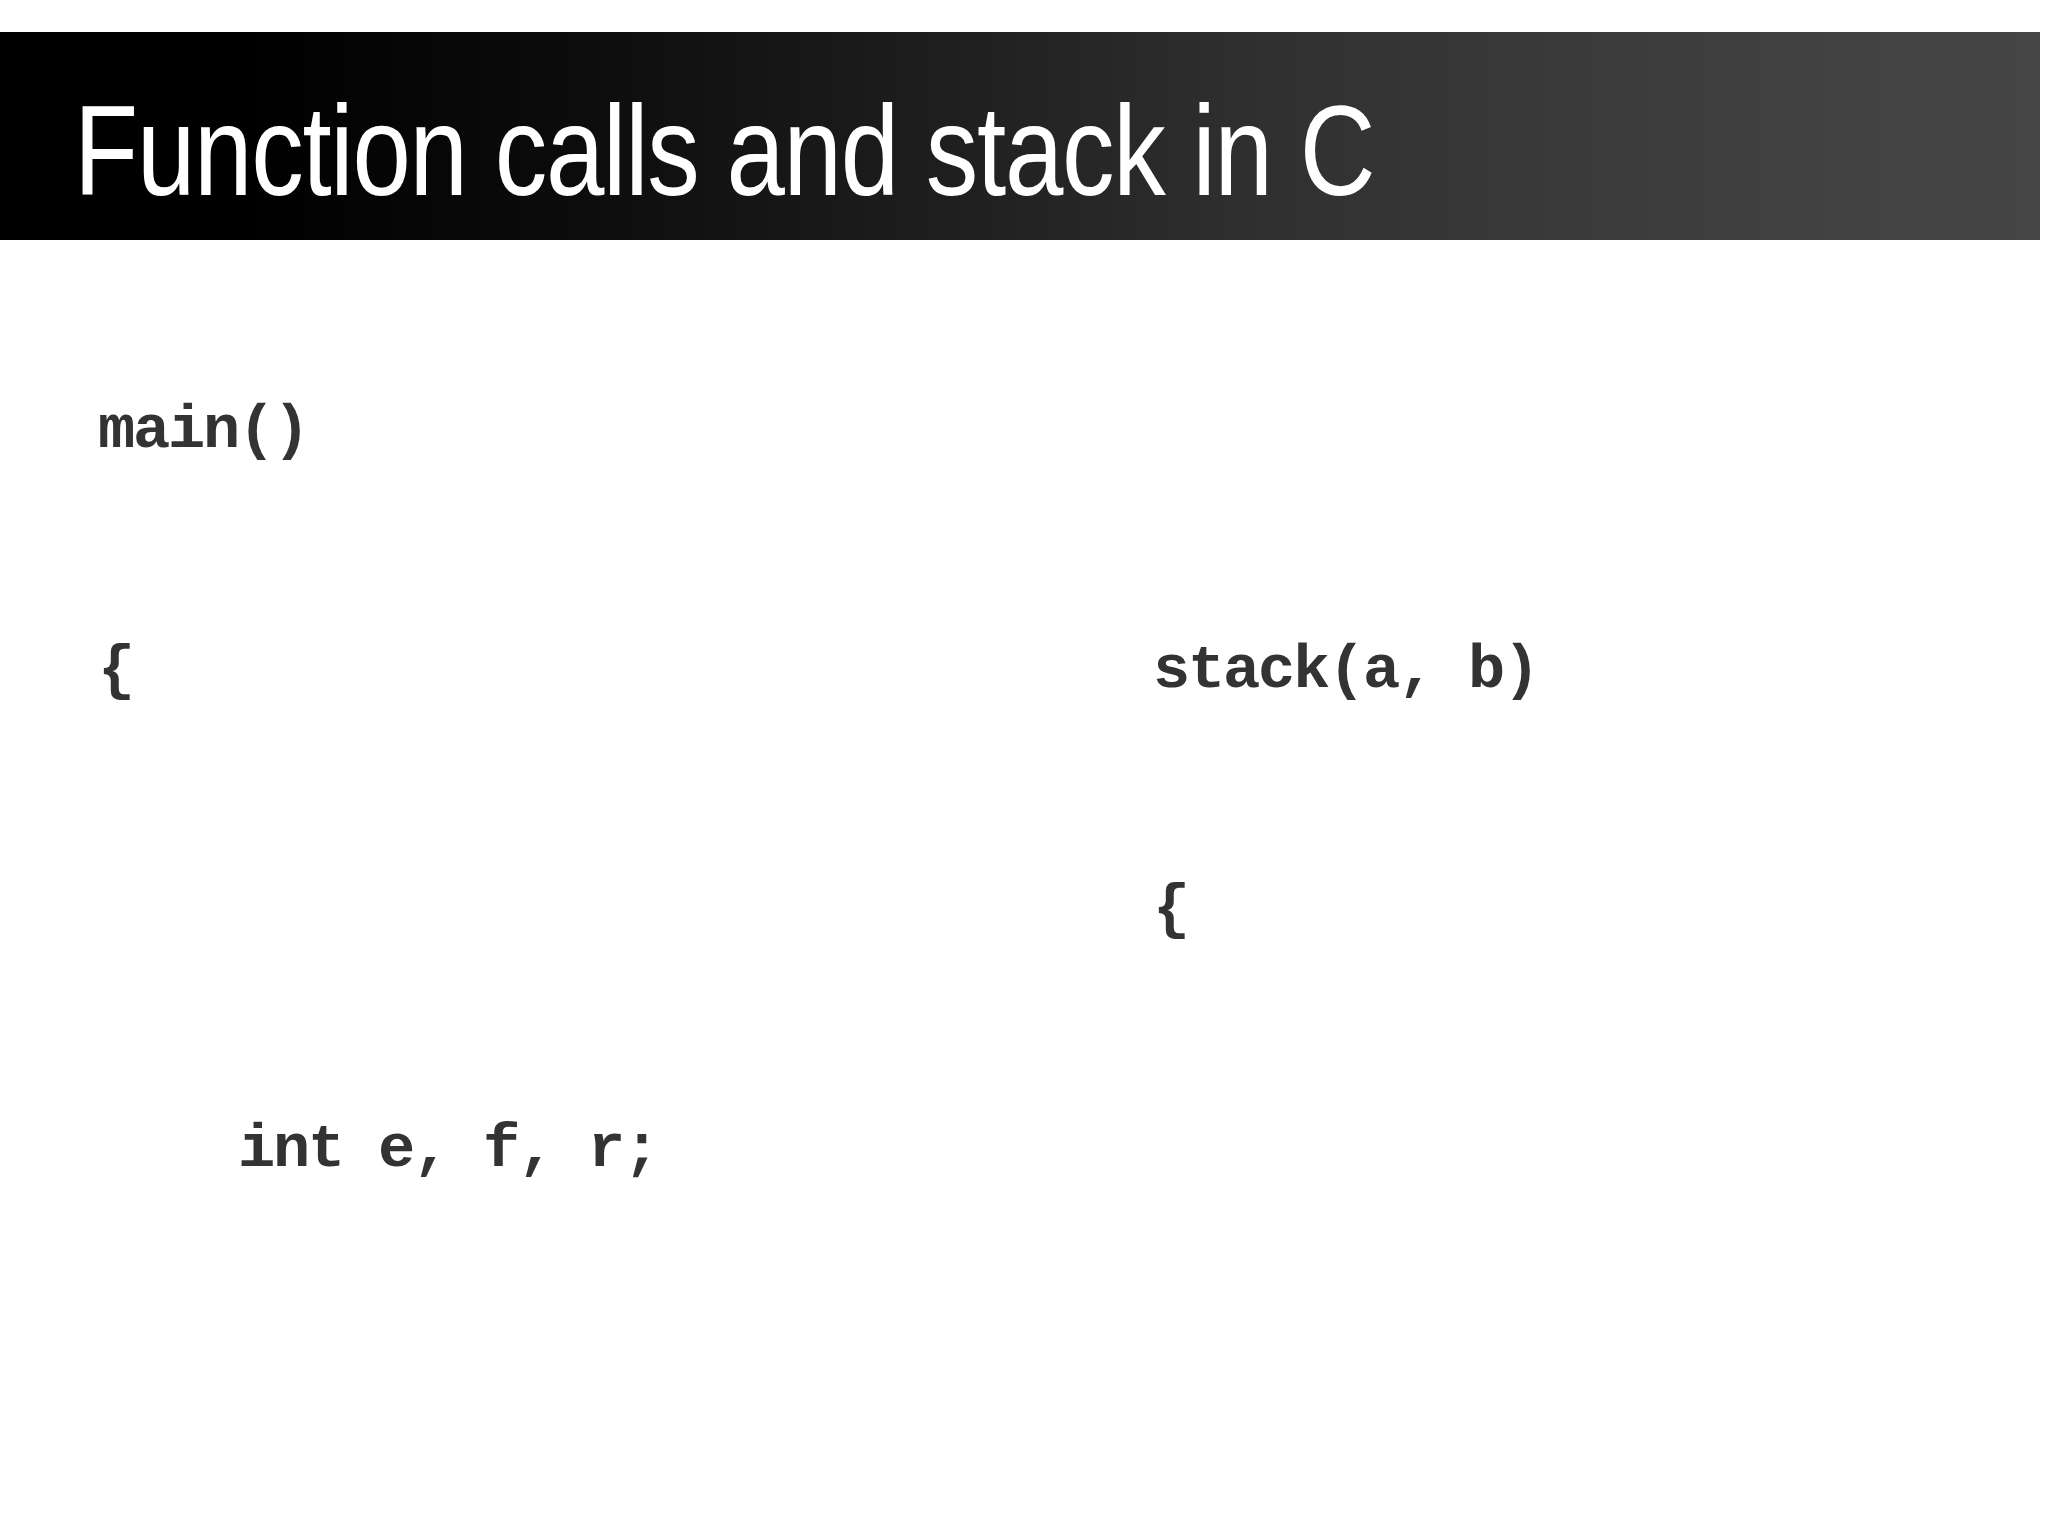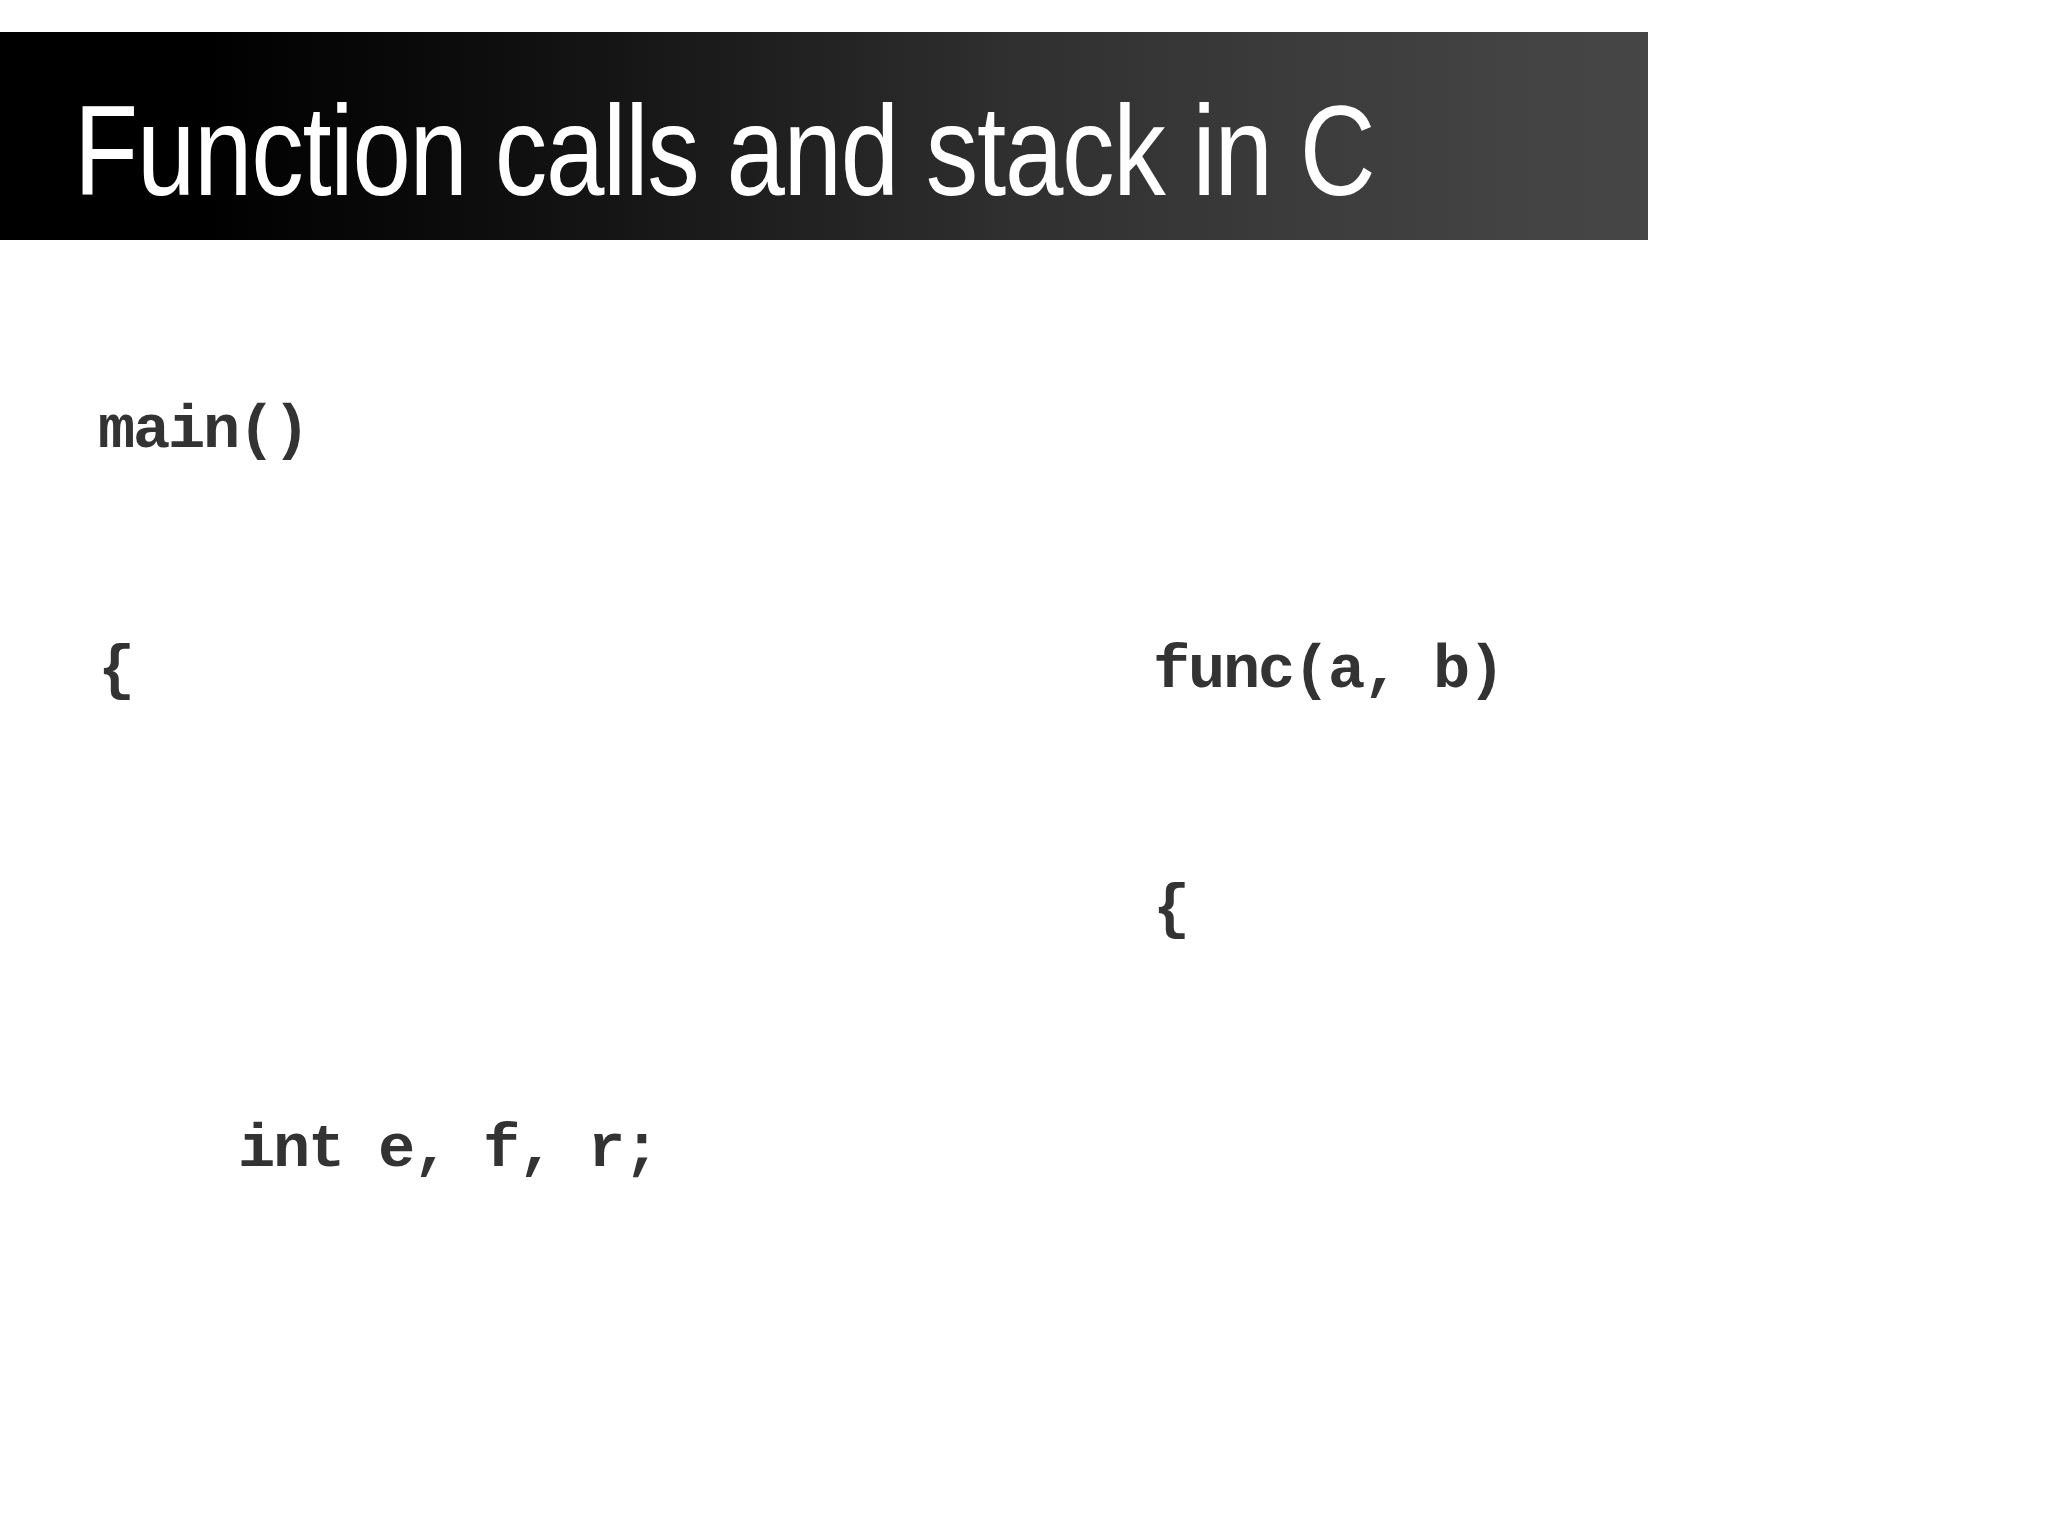--- a/index.html
+++ b/index.html
@@ -20,21 +20,21 @@
     width: 2048px;
     height: 1535px;
     background: #ffffff;
   }
 
   
   .title-bar {
     position: absolute;
     left: 0;
     top: 32px;
-    width: 1648px;
+    width: 2040px;
     height: 208px;
     background: linear-gradient(to right,
         #000000 0%,
         #000000 12%,
         #0c0c0c 28%,
         #1d1d1d 45%,
         #303030 62%,
         #3b3b3b 78%,
         #434343 92%,
         #454545 100%);
@@ -107,21 +107,21 @@
       <span class="code-line blank"></span>
       <span class="code-line">    int e, f, r;</span>
       
       
       
       
     </div>
 
     <div class="code-col code-col--right">
       <span class="code-line blank"></span>
-      <span class="code-line">func(a, b)</span>
+      <span class="code-line">stack(a, b)</span>
       <span class="code-line">{</span>
       <span class="code-line blank"></span>
       
       
       
       
       
     </div>
 
   </div>

